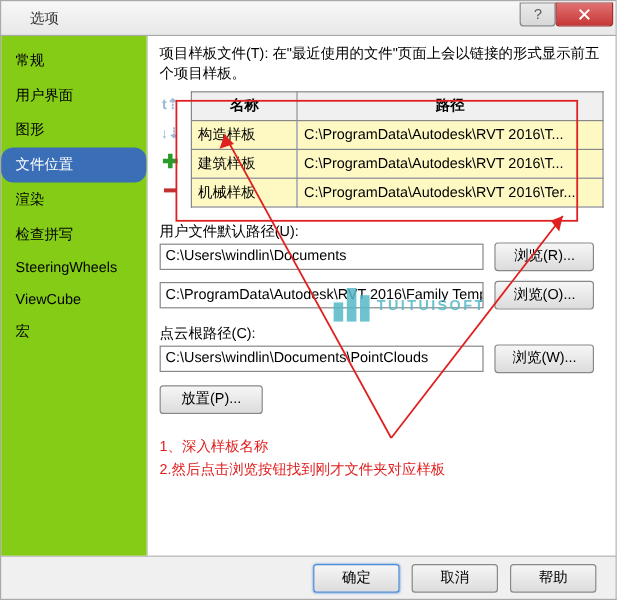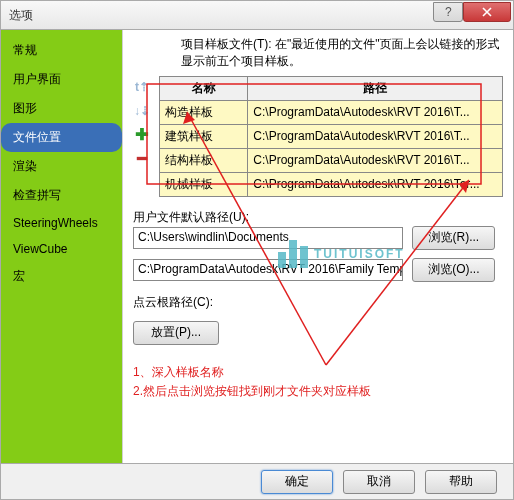--- a/index.html
+++ b/index.html
@@ -1,33 +1,33 @@
 <!DOCTYPE html>
 <html><head>
 <meta charset="utf-8">
 <style>
 * { box-sizing: border-box; margin: 0; padding: 0; font-family: "Microsoft YaHei", "SimSun", sans-serif; font-size: 12px; }
 body { background: #fff; width: 514px; height: 500px; overflow: hidden; position: relative; }
 
 
-.titlebar { height: 30px; background: linear-gradient(#f8f8f8, #e8e8e8); border: 1px solid #aaa; display: flex; align-items: center; padding-left: 8px; position: relative; }
+.titlebar { height: 30px; background: linear-gradient(#f8f8f8, #e8e8e8); border: 1px solid #aaa; display: flex; align-items: center; padding-left: 24px; position: relative; }
 .titlebar-text { color: #333; }
 .win-btns { position: absolute; right: 2px; top: 1px; display: flex; }
 .win-btn { width: 30px; height: 20px; border: 1px solid #888; border-radius: 0 0 3px 3px; display: flex; align-items: center; justify-content: center; background: linear-gradient(#eaeaea,#d8d8d8); }
 .win-btn.close { width: 48px; background: linear-gradient(#e07070,#c83838); border-color: #a03030; color: #fff; font-weight: bold; }
 .win-btn svg { width: 10px; height: 10px; }
 
 
 .body-wrap { display: flex; height: 434px; border: 1px solid #aaa; border-top: none; background: #fff; }
 .sidebar { width: 122px; background: #84cc16; border-right: 1px solid #d0d0d0; padding-top: 6px; }
 .side-item { padding: 6px 12px; color: #000; cursor: pointer; }
 .side-item.active { background: #3a6fb7; color: #fff; border-radius: 10px; }
 .content { flex: 1; padding: 6px 10px 0 10px; position: relative; overflow: hidden; }
 
-.desc { line-height: 1.4; margin-bottom: 6px; margin-left: 48px; }
+.desc { line-height: 1.4; margin-bottom: 6px; }
 
 .tb-wrap { display: flex; align-items: flex-start; }
 .tool-col { width: 20px; display: flex; flex-direction: column; gap: 6px; margin-right: 6px; margin-top: 2px; }
 .tool-btn { width: 18px; height: 18px; display:flex; align-items:center; justify-content:center; font-weight:bold; }
 .up { color: #9bb7d4; } .dn { color: #9bb7d4; } .plus { color: #2a9a2a; font-size:16px; } .minus { color: #c23030; font-size:16px; }
 
 table { border-collapse: collapse; width: 344px; }
 th, td { border: 1px solid #888; padding: 3px 5px; background: #fef9c3; white-space: nowrap; overflow: hidden; text-overflow: ellipsis; }
 th { background: #f0f0f0; text-align: center; }
 .col-name { width: 85px; }
@@ -106,44 +106,44 @@
         <tbody>
           <tr>
               <td class="col-name">构造样板</td>
               <td class="col-path">C:\ProgramData\Autodesk\RVT 2016\T...</td>
             </tr>
           <tr>
               <td class="col-name">建筑样板</td>
               <td class="col-path">C:\ProgramData\Autodesk\RVT 2016\T...</td>
             </tr>
           <tr>
-              <td class="col-name">结构样板</td>
-              <td class="col-path">C:\ProgramData\Autodesk\RVT 2016\T...</td>
-            </tr>
-          <tr>
               <td class="col-name">机械样板</td>
               <td class="col-path">C:\ProgramData\Autodesk\RVT 2016\Ter...</td>
             </tr>
         </tbody>
       </table>
     </div>
 
     <div class="field-label">用户文件默认路径(U):</div>
     <div>
       <span class="path-input">C:\Users\windlin\Documents</span>
       <button class="browse-btn">浏览(R)...</button>
     </div>
 
     <div class="field-label" style="visibility:hidden;height:0;margin:0">族样板文件默认路径(F):</div>
     <div style="margin-top:8px">
       <span class="path-input">C:\ProgramData\Autodesk\RVT 2016\Family Templates\C</span>
       <button class="browse-btn">浏览(O)...</button>
     </div>
 
     <div class="field-label">点云根路径(C):</div>
+    <div>
+      <span class="path-input">C:\Users\windlin\Documents\PointClouds</span>
+      <button class="browse-btn">浏览(W)...</button>
+    </div>
 
     <button class="place-btn">放置(P)...</button>
 
     <div class="anno">
       <div>1、深入样板名称</div>
       <div>2.然后点击浏览按钮找到刚才文件夹对应样板</div>
     </div>
 
     <div class="watermark">
       <span class="bars">

